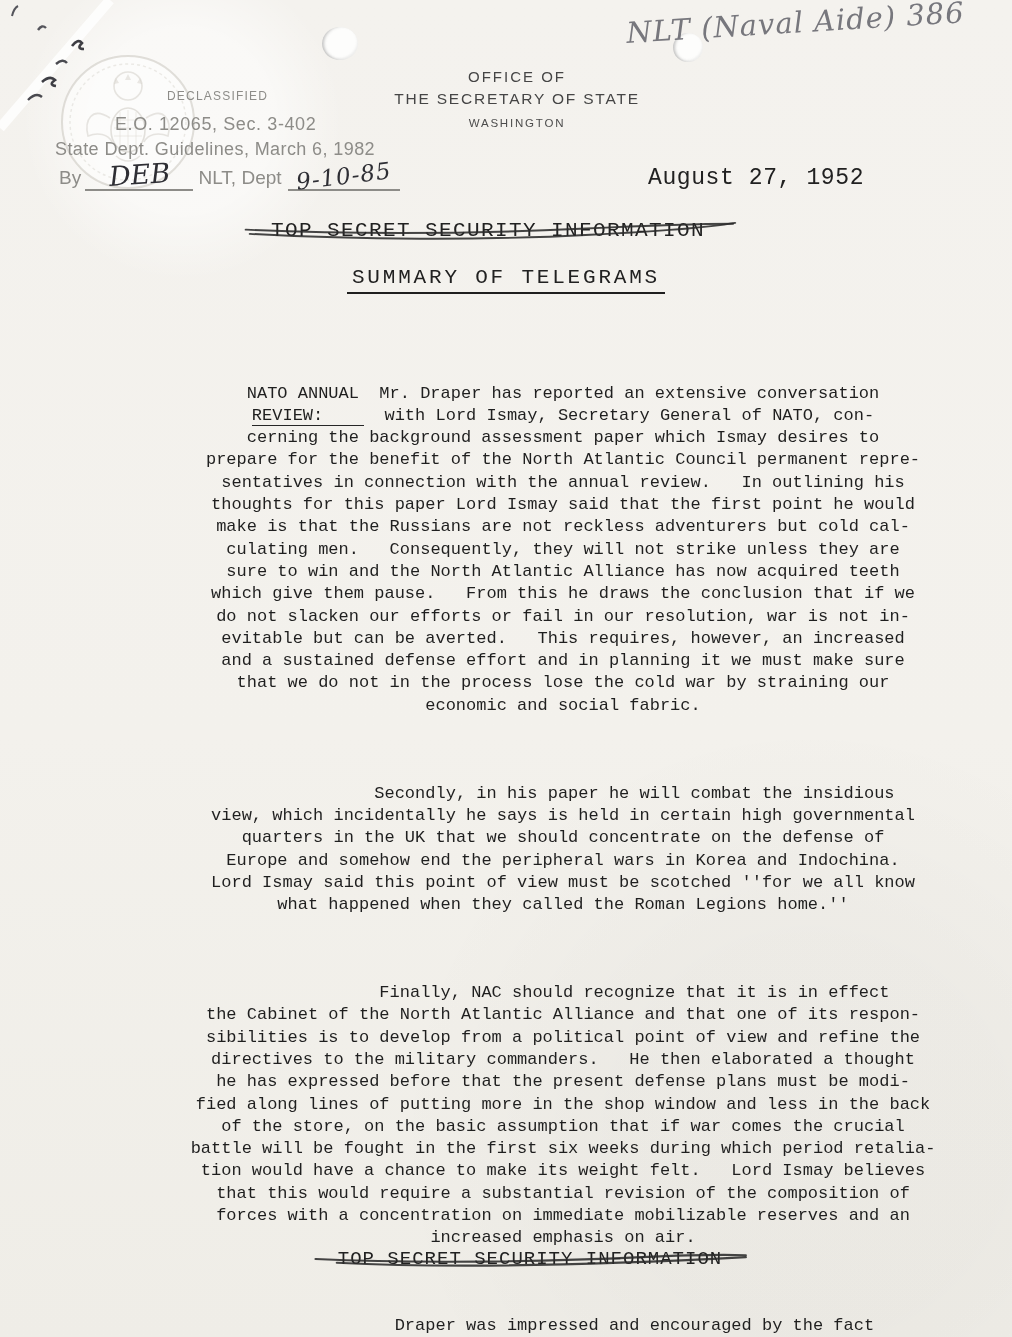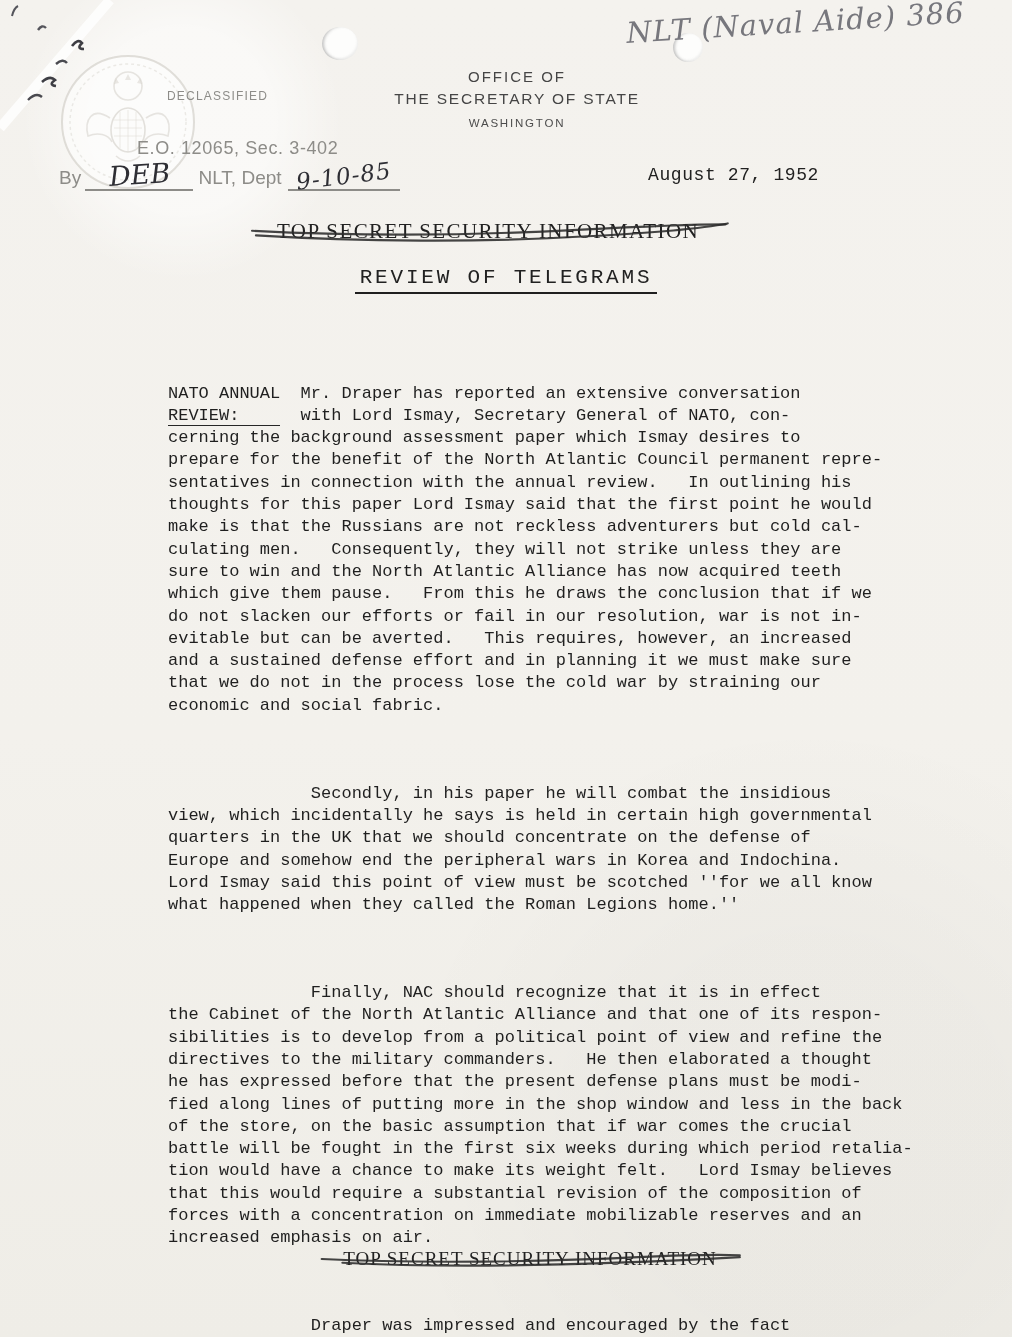--- a/index.html
+++ b/index.html
@@ -28,53 +28,53 @@
     font-family:"DejaVu Serif",serif;font-style:italic;
     font-size:29px;letter-spacing:1px;color:#62626a;
     transform:rotate(-3.5deg);opacity:.85;white-space:nowrap;
   }
   
   .seal{position:absolute;left:58px;top:48px;width:140px;height:145px;opacity:.8;}
   
   .stamp{position:absolute;left:55px;top:85px;width:420px;height:120px;
          font-family:"Liberation Sans",sans-serif;color:#8d8c88;}
   .stamp-l1{position:absolute;left:112px;top:4px;font-size:12px;letter-spacing:1.2px;}
-  .stamp-l2{position:absolute;left:82px;top:29px;font-size:18px;letter-spacing:.6px;margin-top:24px;}
+  .stamp-l2{position:absolute;left:60px;top:29px;font-size:18px;letter-spacing:.6px;}
   .stamp-l3{position:absolute;left:0px;top:54px;font-size:18px;letter-spacing:.4px;}
   .stamp-byline{position:absolute;left:4px;top:81px;font-size:19px;white-space:nowrap;}
   .st-slot{display:inline-block;border-bottom:2px solid #8d8c88;text-align:center;vertical-align:baseline;}
   .slot-by{width:108px;margin-left:4px;}
   .slot-date{width:112px;margin-left:6px;}
   .hand{font-family:"DejaVu Serif",serif;font-style:italic;color:#2e2e34;}
   .hand-deb{font-size:27px;display:inline-block;transform:rotate(-4deg);line-height:18px;}
   .hand-date{font-size:23px;display:inline-block;transform:rotate(-7deg);line-height:16px;letter-spacing:1px;}
   
   .letterhead{position:absolute;left:0;right:0;top:68px;text-align:center;
               font-family:"Liberation Sans",sans-serif;color:#454545;transform:translateX(11px);}
   .lh1{font-size:15px;letter-spacing:2px;}
   .lh2{font-size:15.5px;letter-spacing:1.8px;margin-top:5px;}
   .lh3{font-size:11.5px;letter-spacing:1.8px;margin-top:9px;color:#4c4c4c;}
   
-  .date-line{position:absolute;left:648px;top:165px;font-size:18px;letter-spacing:.6px;}
+  .date-line{position:absolute;left:648px;top:165px;font-size:23px;letter-spacing:.6px;}
   
   .class-header{position:absolute;left:0;right:0;top:219px;text-align:center;transform:translateX(-18px);}
   .class-header .cls-text{font-size:21px;letter-spacing:1.4px;}
   .class-footer{position:absolute;left:0;right:0;top:1248px;text-align:center;transform:translateX(24px);}
   .class-footer .cls-text{font-size:19px;letter-spacing:1px;}
-  .strike-wrap{position:relative;display:inline-block;font-family:Liberation Serif, serif;}
+  .strike-wrap{position:relative;display:inline-block;}
   .strike-wrap svg{position:absolute;left:-4%;top:-2px;width:108%;height:110%;overflow:visible;pointer-events:none;}
   .strike-wrap path{fill:none;stroke:#2b2b2b;stroke-width:2.3;stroke-linecap:round;opacity:.88;}
   
   .doc-title{position:absolute;left:0;right:0;top:266px;text-align:center;}
   .doc-title span{display:inline-block;font-size:21px;letter-spacing:2.8px;
                   border-bottom:2.5px solid #1f1f1f;padding:0 5px 3px 5px;}
   
   .body-block{position:absolute;left:168px;top:338px;width:790px;
               font-size:17px;line-height:22.3px;white-space:pre-wrap;color:#1f1f1f;}
-  .body-block p{margin:0 0 21px 0;}
+  .body-block p{margin:0 0 21px 0;text-align:center;}
   .uline{border-bottom:1.6px solid #262626;padding-bottom:.5px;font-family:Liberation Mono, monospace;}
 </style>
 </head>
 <body>
 
 <div class="page">
 
   <div class="hole hole-1"></div>
   <div class="hole hole-2"></div>
 
@@ -98,20 +98,21 @@
     <ellipse cx="70" cy="82" rx="17" ry="22" fill="none" stroke="rgba(195,191,182,.55)" stroke-width="1.6"></ellipse>
     <path d="M56,72 h28 M56,80 h28 M56,88 h28 M62,64 v36 M70,62 v42 M78,64 v36" stroke="rgba(205,201,192,.4)" stroke-width="1"></path>
     <path d="M52,70 C34,58 26,72 30,88 C40,84 50,86 54,94" fill="none" stroke="rgba(198,194,185,.5)" stroke-width="1.6"></path>
     <path d="M88,70 C106,58 114,72 110,88 C100,84 90,86 86,94" fill="none" stroke="rgba(198,194,185,.5)" stroke-width="1.6"></path>
     <path d="M58,108 q12,10 24,0" fill="none" stroke="rgba(198,194,185,.5)" stroke-width="1.6"></path>
   </svg>
 
   <div class="stamp">
     <div class="stamp-l1">DECLASSIFIED</div>
     <div class="stamp-l2">E.O. 12065, Sec. 3-402</div>
+    <div class="stamp-l3">State Dept. Guidelines, March 6, 1982</div>
     <div class="stamp-byline">
       <span>By</span><span class="st-slot slot-by"><span class="hand hand-deb">DEB</span></span>
       <span>NLT, Dept</span><span class="st-slot slot-date"><span class="hand hand-date">9-10-85</span></span>
     </div>
   </div>
 
   <div class="letterhead">
     <div class="lh1">OFFICE OF</div>
     <div class="lh2">THE SECRETARY OF STATE</div>
     <div class="lh3">WASHINGTON</div>
@@ -123,21 +124,21 @@
     <span class="strike-wrap">
       <span class="cls-text">TOP SECRET SECURITY INFORMATION</span>
       <svg viewBox="0 0 460 30" preserveAspectRatio="none">
         <path d="M-8,15 C80,20 200,21 320,14 C390,10 442,8 470,8"></path>
         <path d="M-4,20 C100,27 225,28 330,21 C400,17 448,12 472,7"></path>
       </svg>
     </span>
   </div>
 
   <div class="doc-title">
-    <span>REVIEW OF TELEGRAMS</span>
+    <span>SUMMARY OF TELEGRAMS</span>
   </div>
 
   <div class="body-block">
     <p><span>NATO ANNUAL  Mr. Draper has reported an extensive conversation
 </span><span class="uline">REVIEW:    </span><span>  with Lord Ismay, Secretary General of NATO, con-
 cerning the background assessment paper which Ismay desires to
 prepare for the benefit of the North Atlantic Council permanent repre-
 sentatives in connection with the annual review.   In outlining his
 thoughts for this paper Lord Ismay said that the first point he would
 make is that the Russians are not reckless adventurers but cold cal-

